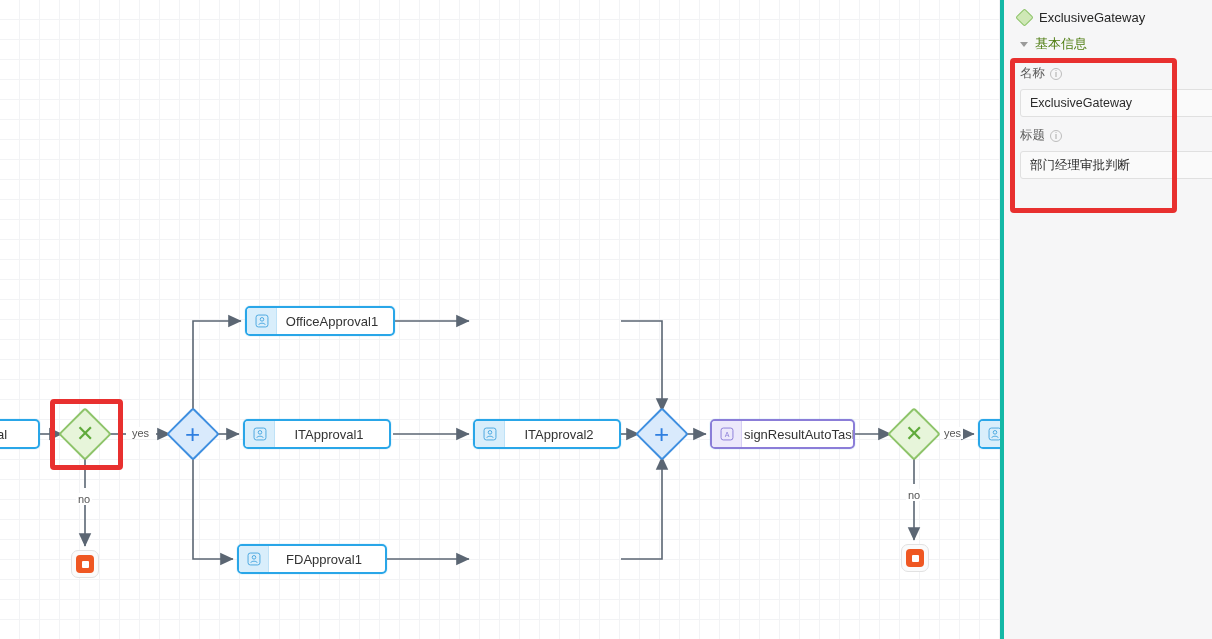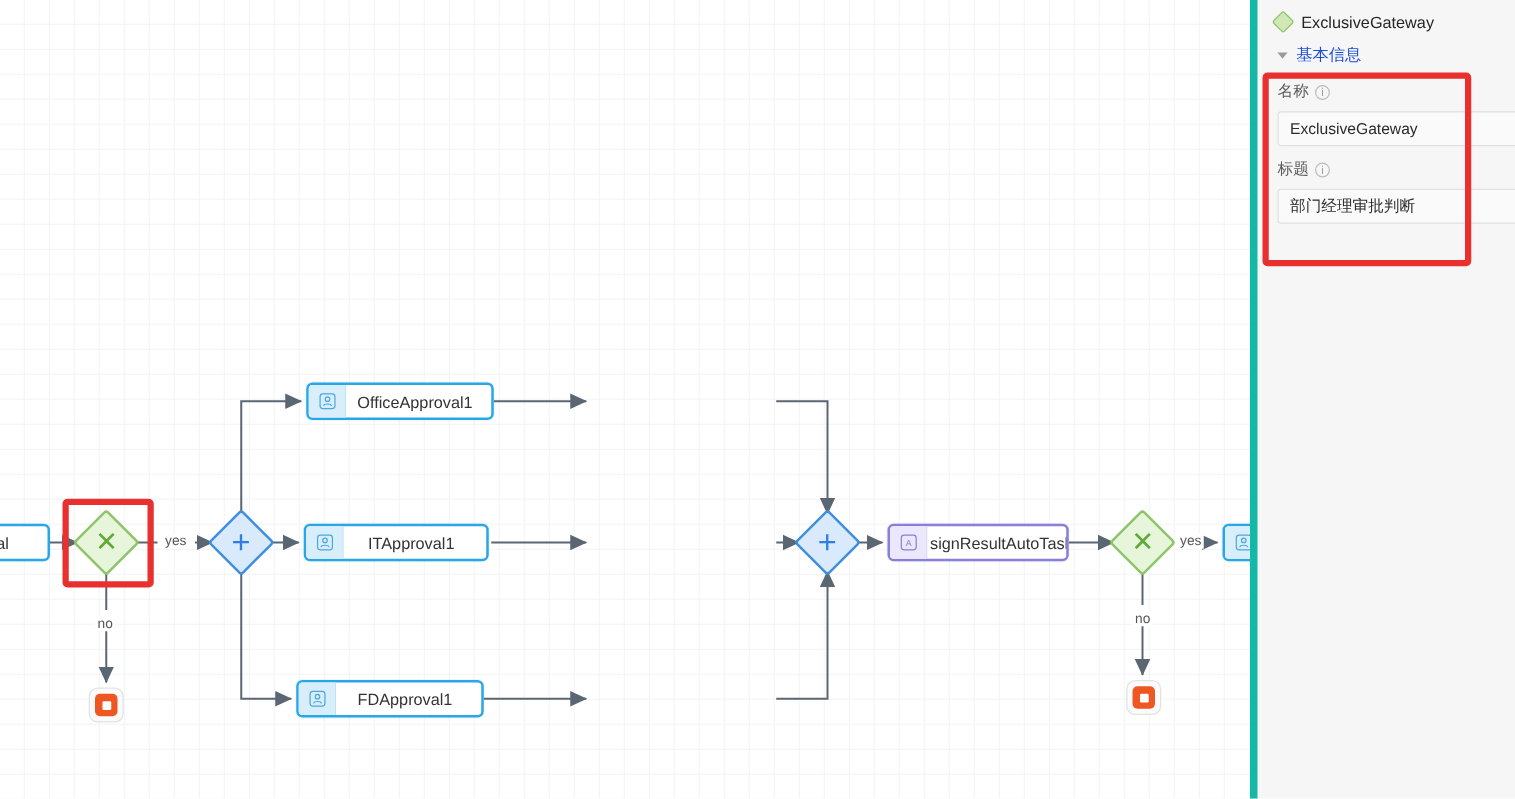--- a/index.html
+++ b/index.html
@@ -112,21 +112,21 @@
     background: #ffffff;
     padding: 0 2px;
     white-space: nowrap;
   }
 
   
   #panel {
     position: absolute; left: 1000px; top: 0;
     width: 212px; height: 639px;
     background: #f6f6f7;
-    border-left: 6px solid #14b8a6;
+    border-left: 4px solid #14b8a6;
   }
   #panel-head {
     display: flex; align-items: center;
     gap: 8px;
     padding: 8px 0 6px 14px;
     height: 33px;
   }
   .diamond-ic {
     width: 13px; height: 13px; flex: none;
     transform: rotate(45deg);
@@ -140,21 +140,21 @@
     display: flex; align-items: center; gap: 7px;
     padding: 3px 0 3px 16px;
     height: 22px;
   }
   .caret {
     width: 0; height: 0; flex: none;
     border-left: 4px solid transparent;
     border-right: 4px solid transparent;
     border-top: 5px solid #9a9a9a;
   }
-  .section-head .t { font-size: 13px; color: #1d4ed8; }
+  .section-head .t { font-size: 13px; color: #4d7c0f; }
 
   .field { padding: 10px 0 0 16px; }
   .field .lab {
     font-size: 12.5px; color: #5a5a5a;
     display: flex; align-items: center; gap: 5px;
     margin-bottom: 7px;
   }
   .info-ic {
     width: 12px; height: 12px;
     border: 1px solid #bdbdbd; border-radius: 50%;
@@ -273,20 +273,30 @@
       <span class="ic">
         <svg width="14" height="14" viewBox="0 0 16 16">
             <rect x="1.2" y="1.2" width="13.6" height="13.6" rx="2.6" fill="none" stroke="#4aa8e0" stroke-width="1.1"></rect>
             <circle cx="8" cy="6.1" r="2.05" fill="none" stroke="#4aa8e0" stroke-width="1.1"></circle>
             <path d="M4.3,12.3 C4.8,9.9 11.2,9.9 11.7,12.3" fill="none" stroke="#4aa8e0" stroke-width="1.1"></path>
           </svg>
       </span>
       <span class="lbl">ITApproval1</span>
     </div>
 
+    <div class="node task" style="left:473px; top:419px; width:148px;">
+      <span class="ic">
+        <svg width="14" height="14" viewBox="0 0 16 16">
+            <rect x="1.2" y="1.2" width="13.6" height="13.6" rx="2.6" fill="none" stroke="#4aa8e0" stroke-width="1.1"></rect>
+            <circle cx="8" cy="6.1" r="2.05" fill="none" stroke="#4aa8e0" stroke-width="1.1"></circle>
+            <path d="M4.3,12.3 C4.8,9.9 11.2,9.9 11.7,12.3" fill="none" stroke="#4aa8e0" stroke-width="1.1"></path>
+          </svg>
+      </span>
+      <span class="lbl">ITApproval2</span>
+    </div>
 
     <div class="node task" style="left:237px; top:544px; width:150px;">
       <span class="ic">
         <svg width="14" height="14" viewBox="0 0 16 16">
             <rect x="1.2" y="1.2" width="13.6" height="13.6" rx="2.6" fill="none" stroke="#4aa8e0" stroke-width="1.1"></rect>
             <circle cx="8" cy="6.1" r="2.05" fill="none" stroke="#4aa8e0" stroke-width="1.1"></circle>
             <path d="M4.3,12.3 C4.8,9.9 11.2,9.9 11.7,12.3" fill="none" stroke="#4aa8e0" stroke-width="1.1"></path>
           </svg>
       </span>
       <span class="lbl">FDApproval1</span>

